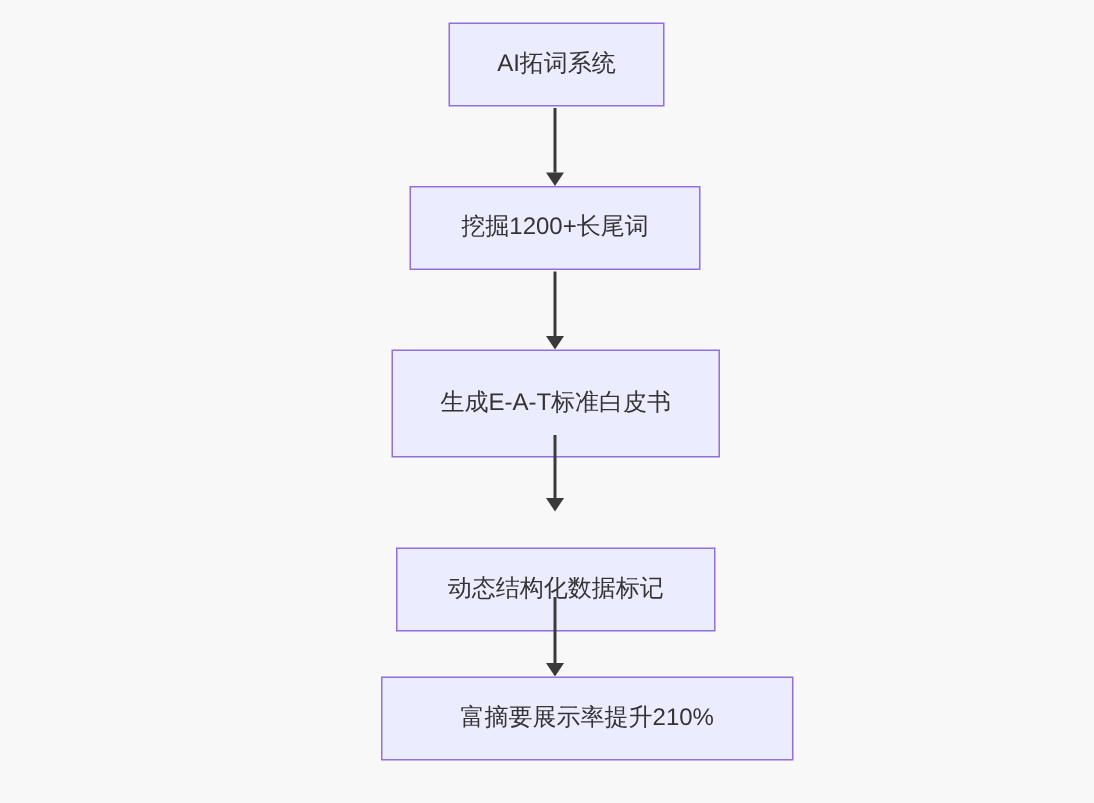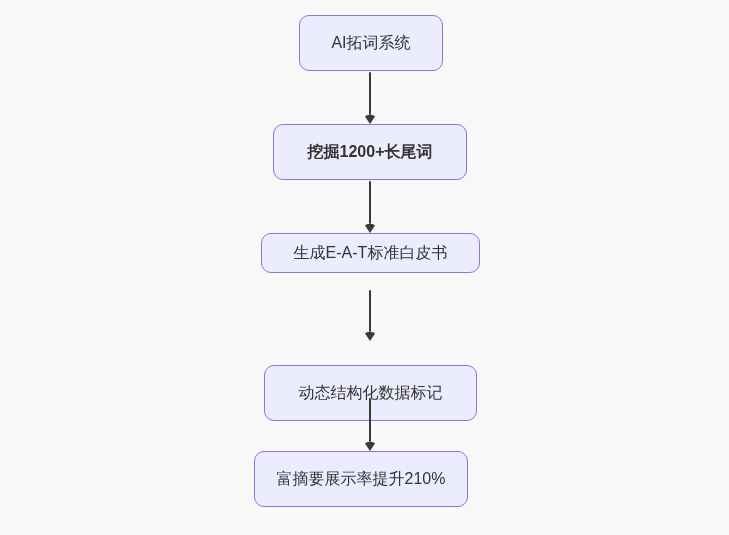--- a/index.html
+++ b/index.html
@@ -2,21 +2,21 @@
 <html style="--bg: #f8f8f8; --node-fill: #ECECFF; --node-border: #9370DB; --arrow: #3a3a3a; --text: #333333;"><head>
 <meta charset="utf-8">
 <style>
   :root {
     --bg: #f8f8f8;
     --node-fill: #ECECFF;
     --node-border: #9370DB;
     --arrow: #3a3a3a;
     --text: #333333;
   }
-  * { box-sizing: border-box; margin: 0; padding: 0; border-radius: 10px; }
+  * { box-sizing: border-box; margin: 0; padding: 0; }
   html, body {
     width: 729px;
     height: 535px;
     background: var(--bg);
     overflow: hidden;
     font-family: "Liberation Sans", "DejaVu Sans", sans-serif;
   }
   .canvas {
     position: relative;
     width: 729px;
@@ -29,24 +29,24 @@
     border: 1px solid var(--node-border);
     color: var(--text);
     font-size: 16px;
     display: flex;
     align-items: center;
     justify-content: center;
     text-align: center;
     line-height: 1.2;
   }
   .node-1 { left: 299px; top: 15px;  width: 144px; height: 56px; }
-  .node-2 { left: 273px; top: 124px; width: 194px; height: 56px; font-weight: bold; }
-  .node-3 { left: 261px; top: 233px; width: 219px; height: 40px; text-align: center; }
+  .node-2 { left: 273px; top: 124px; width: 194px; height: 56px; }
+  .node-3 { left: 261px; top: 233px; width: 219px; height: 72px; text-align: center; }
   .node-4 { left: 264px; top: 341px; width: 213px; height: 56px; margin-top: 24px; }
-  .node-5 { left: 254px; top: 451px; width: 214px; height: 56px; }
+  .node-5 { left: 254px; top: 451px; width: 275px; height: 56px; }
 
   .edge {
     position: absolute;
     left: 364px;          
     width: 12px;
     display: flex;
     flex-direction: column;
     align-items: center;
   }
   .edge-line {

